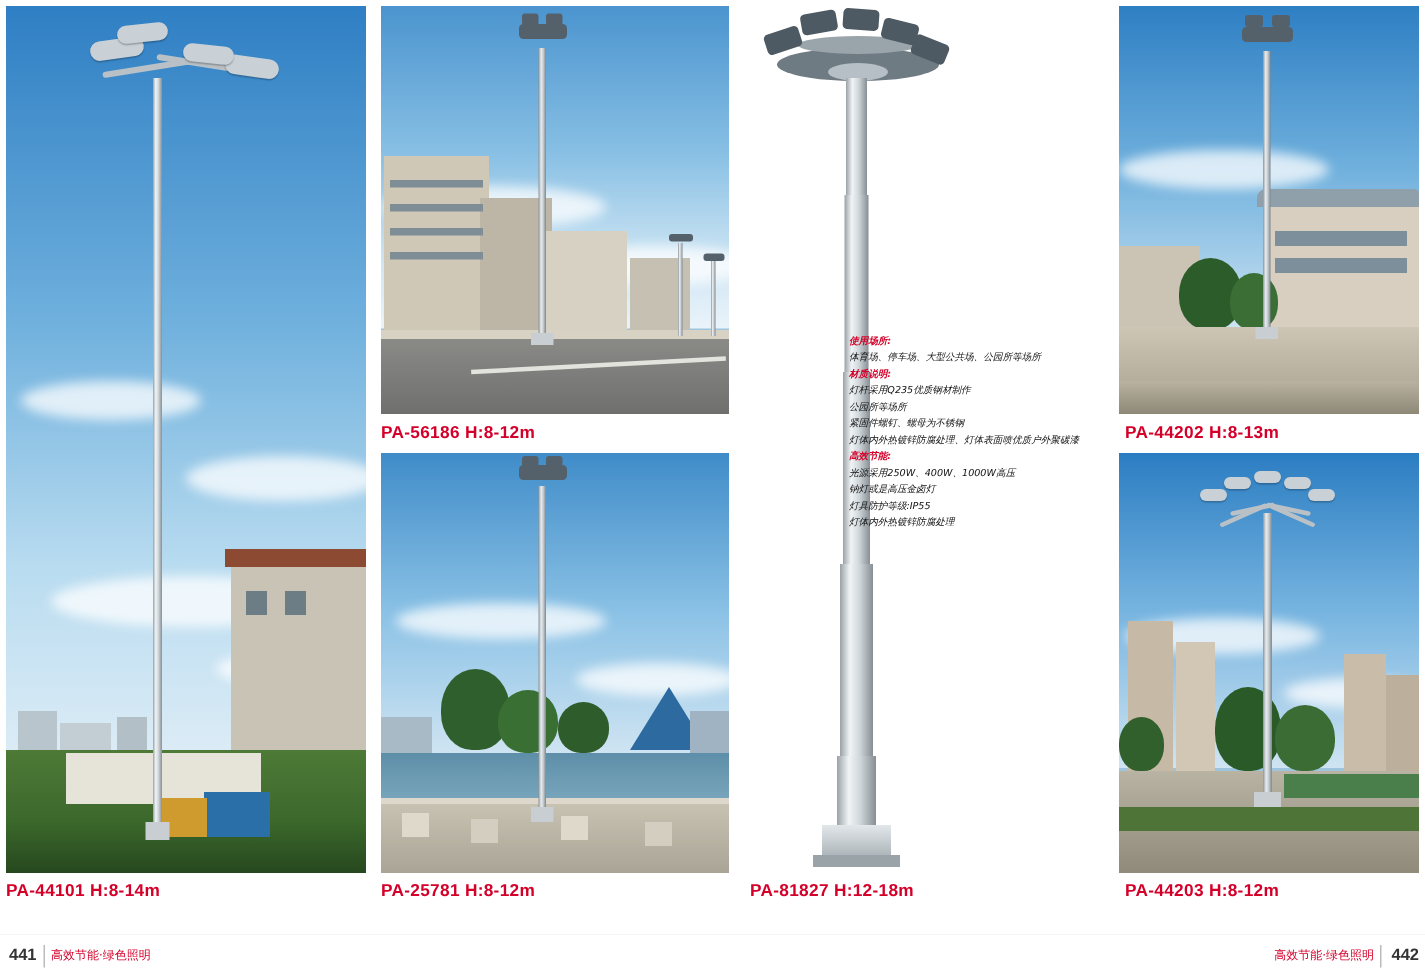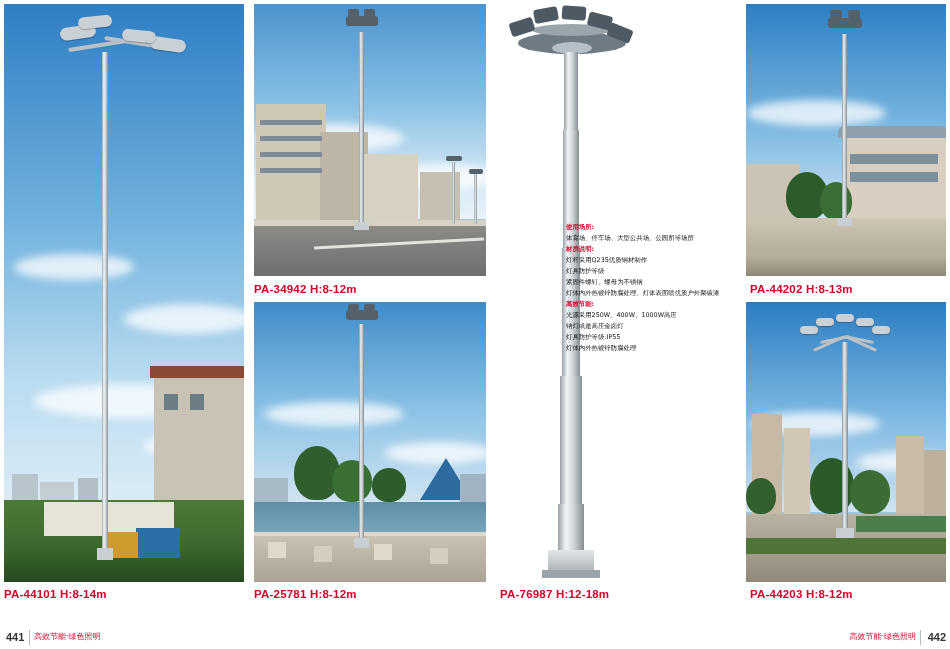--- a/index.html
+++ b/index.html
@@ -79,20 +79,21 @@
 
   
   .specs {
     position: absolute;
     left: 566px; top: 222px;
     width: 180px;
     font-size: 6.4px;
     line-height: 1.72;
     color: #1a1a1a;
     font-family: "DejaVu Sans", sans-serif;
+    font-style: italic;
   }
   .specs .hd { color: #d4002a; font-weight: bold; }
   .specs .ln { color: #111; }
 
   
   .footer-bar {
     position: absolute; left: 0; right: 0; bottom: 0; height: 26px;
     background: #ffffff;
   }
   .footer-rule {
@@ -186,21 +187,21 @@
     <div class="lamphead" style="left:92px; top:12px; width:32px; height:10px; border-radius:3px;"></div>
     <div class="lamphead" style="left:94px; top:5px; width:11px; height:8px;"></div>
     <div class="lamphead" style="left:110px; top:5px; width:11px; height:8px;"></div>
     <div class="base" style="left:100px; top:218px; width:15px; height:8px;"></div>
 
     <div class="pole" style="left:198px; top:158px; width:3px; height:62px;"></div>
     <div class="lamphead" style="left:192px; top:152px; width:16px; height:5px;"></div>
     <div class="pole" style="left:220px; top:170px; width:3px; height:50px;"></div>
     <div class="lamphead" style="left:215px; top:165px; width:14px; height:5px;"></div>
   </div>
-  <div class="caption" style="left:254px; top:283px;">PA-34942 H:8-12m</div>
+  <div class="caption" style="left:254px; top:283px;">PA-56186 H:8-12m</div>
 
   <div class="photo" style="left:254px; top:302px; width:232px; height:280px;">
     <div class="sky pale" style="height:200px;
          background:linear-gradient(#3f8cc9 0%, #8dc3e6 55%, #cfe4f2 100%);"></div>
     <div class="cloud" style="left:10px; top:100px; width:140px; height:24px;"></div>
     <div class="cloud" style="left:130px; top:140px; width:110px; height:22px;"></div>
 
     <div class="bld" style="left:166px; top:156px; width:0; height:0; border-left:26px solid transparent; border-right:26px solid transparent; border-bottom:42px solid #2c6aa0;"></div>
     <div class="bld" style="left:206px; top:172px; width:26px; height:28px; background:#9fb3c2;"></div>
     <div class="bld" style="left:0px; top:176px; width:34px; height:24px; background:#a8bac6;"></div>
@@ -245,31 +246,31 @@
     <div class="pole tall" style="left:64px; top:372px; width:22px; height:130px;"></div>
     <div class="pole tall" style="left:62px; top:500px; width:26px; height:48px;"></div>
     <div class="base" style="left:52px; top:546px; width:46px; height:22px; background:linear-gradient(#e2e7ea,#aab2b7);"></div>
     <div class="base" style="left:46px; top:566px; width:58px; height:8px; background:#9aa3a8;"></div>
 
     <div class="specs" style="left:70px; top:218px; width:166px;">
       <div class="hd">使用场所:</div>
       <div class="ln">体育场、停车场、大型公共场、公园所等场所</div>
       <div class="hd">材质说明:</div>
       <div class="ln">灯杆采用Q235优质钢材制作</div>
-      <div class="ln">灯具防护等级</div>
+      <div class="ln">公园所等场所</div>
       <div class="ln">紧固件螺钉、螺母为不锈钢</div>
       <div class="ln">灯体内外热镀锌防腐处理、灯体表面喷优质户外聚碳漆</div>
       <div class="hd">高效节能:</div>
       <div class="ln">光源采用250W、400W、1000W高压</div>
       <div class="ln">钠灯或是高压金卤灯</div>
       <div class="ln">灯具防护等级:IP55</div>
       <div class="ln">灯体内外热镀锌防腐处理</div>
     </div>
   </div>
-  <div class="caption" style="left:500px; top:588px;">PA-76987 H:12-18m</div>
+  <div class="caption" style="left:500px; top:588px;">PA-81827 H:12-18m</div>
 
   <div class="photo" style="left:746px; top:4px; width:200px; height:272px;">
     <div class="sky" style="height:215px; background:linear-gradient(#2e7fc3 0%, #6fb0dd 50%, #cde4f3 100%);"></div>
     <div class="cloud" style="left:0px; top:96px; width:140px; height:26px;"></div>
     <div class="cloud" style="left:110px; top:140px; width:100px; height:22px;"></div>
 
     <div class="bld" style="left:96px; top:130px; width:104px; height:84px; background:#d8cfc0;"></div>
     <div class="bld" style="left:92px; top:122px; width:110px; height:12px; background:#8fa0ab; border-radius:6px 6px 0 0;"></div>
     <div class="bld" style="left:104px; top:150px; width:88px; height:10px; background:#7d8f9a;"></div>
     <div class="bld" style="left:104px; top:168px; width:88px; height:10px; background:#7d8f9a;"></div>

